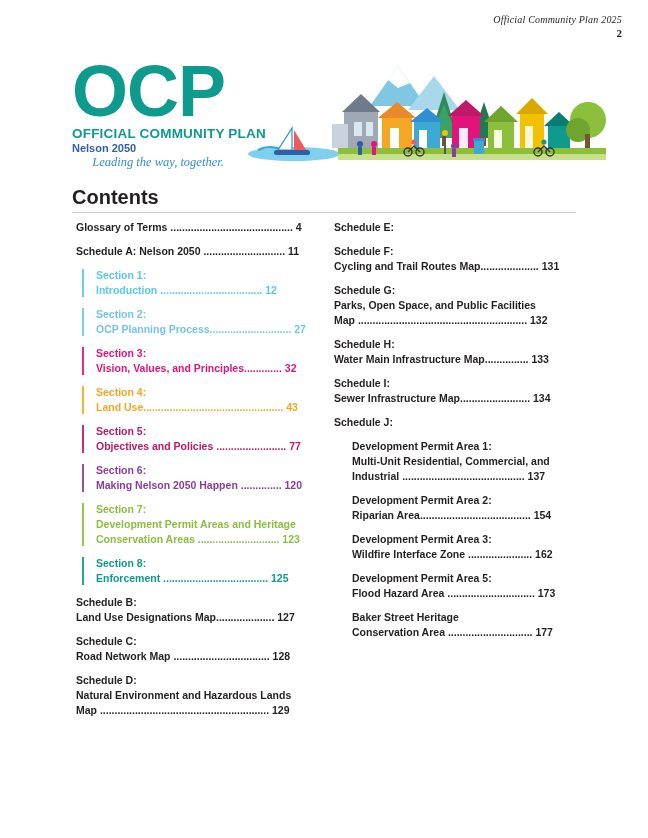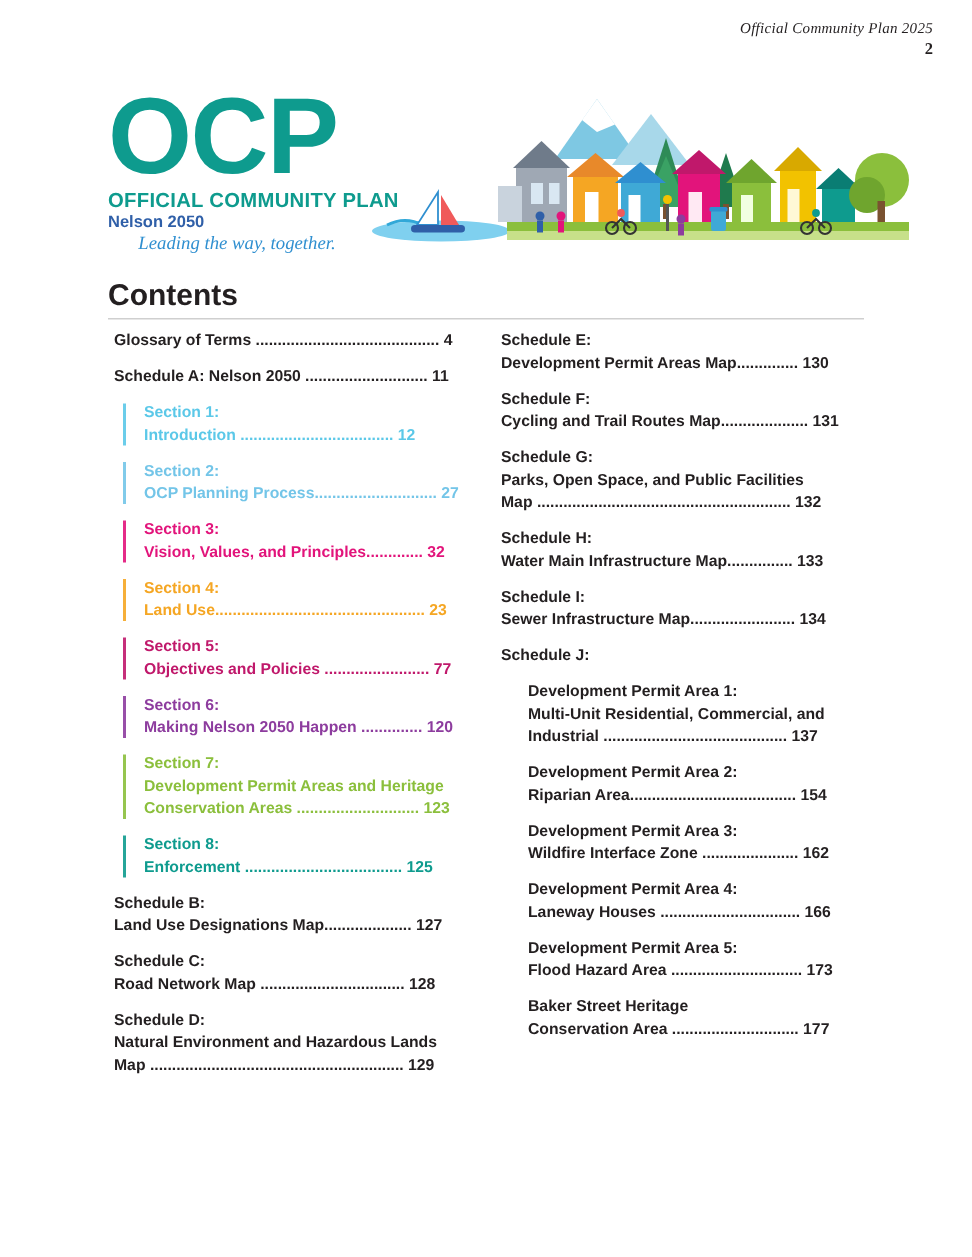--- a/index.html
+++ b/index.html
@@ -288,21 +288,21 @@
       <span class="line">OCP Planning Process............................ 27</span>
     </div>
 
     <div class="entry indent c-s3">
       <span class="sec-title">Section 3:</span>
       <span class="line">Vision, Values, and Principles............. 32</span>
     </div>
 
     <div class="entry indent c-s4">
       <span class="sec-title">Section 4:</span>
-      <span class="line">Land Use................................................ 23</span>
+      <span class="line">Land Use................................................ 43</span>
     </div>
 
     <div class="entry indent c-s5">
       <span class="sec-title">Section 5:</span>
       <span class="line">Objectives and Policies ........................ 77</span>
     </div>
 
     <div class="entry indent c-s6">
       <span class="sec-title">Section 6:</span>
       <span class="line">Making Nelson 2050 Happen .............. 120</span>
@@ -334,21 +334,20 @@
       <span class="line">Natural Environment and Hazardous Lands</span>
       <span class="line">Map .......................................................... 129</span>
     </div>
 
   </div>
 
   <div class="col col-right">
 
     <div class="entry plain">
       <span class="line">Schedule E:</span>
-      <span class="line">Development Permit Areas Map.............. 130</span>
     </div>
 
     <div class="entry plain">
       <span class="line">Schedule F:</span>
       <span class="line">Cycling and Trail Routes Map.................... 131</span>
     </div>
 
     <div class="entry plain">
       <span class="line">Schedule G:</span>
       <span class="line">Parks, Open Space, and Public Facilities</span>
@@ -378,24 +377,20 @@
     <div class="dpa">
       <span class="line">Development Permit Area 2:</span>
       <span class="line">Riparian Area...................................... 154</span>
     </div>
 
     <div class="dpa">
       <span class="line">Development Permit Area 3:</span>
       <span class="line">Wildfire Interface Zone ...................... 162</span>
     </div>
 
-    <div class="dpa">
-      <span class="line">Development Permit Area 4:</span>
-      <span class="line">Laneway Houses ................................ 166</span>
-    </div>
 
     <div class="dpa">
       <span class="line">Development Permit Area 5:</span>
       <span class="line">Flood Hazard Area .............................. 173</span>
     </div>
 
     <div class="dpa">
       <span class="line">Baker Street Heritage</span>
       <span class="line">Conservation Area ............................. 177</span>
     </div>

